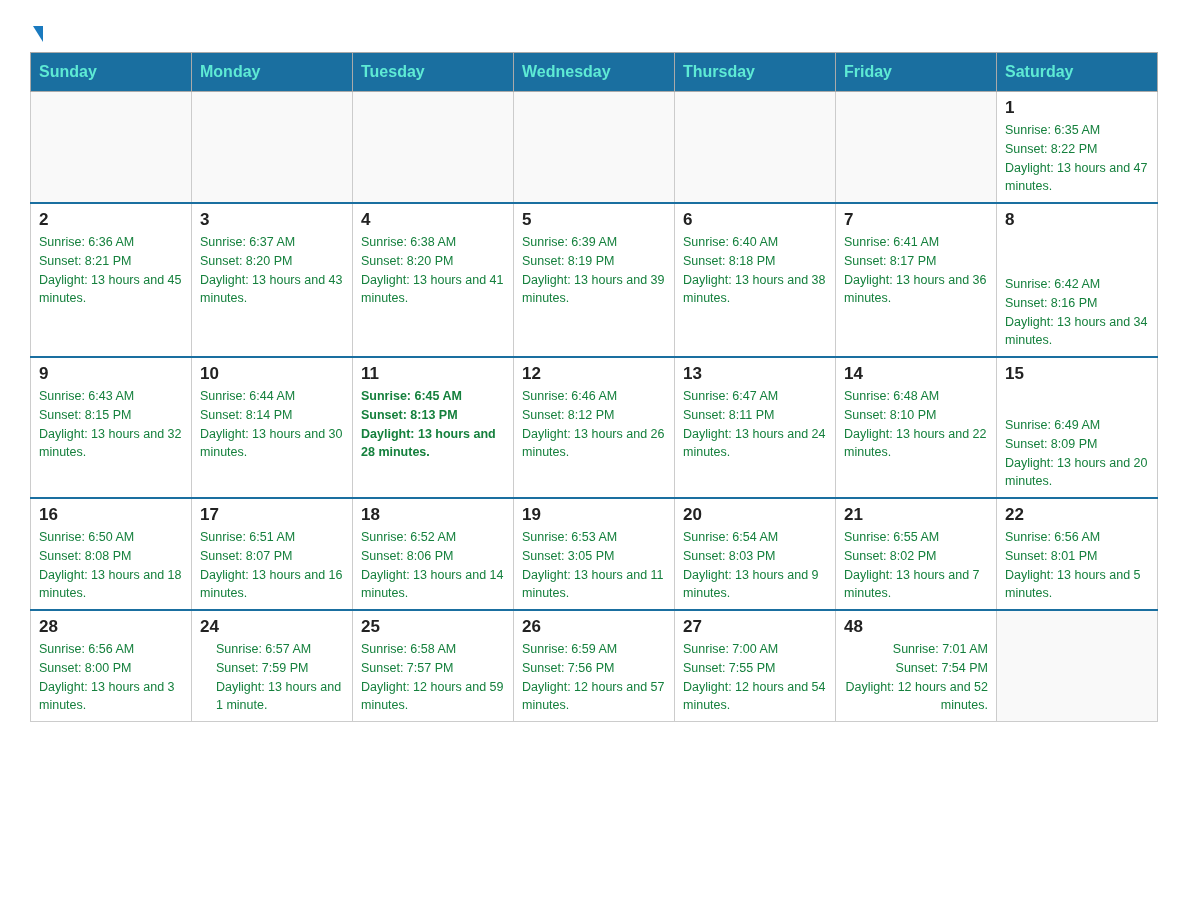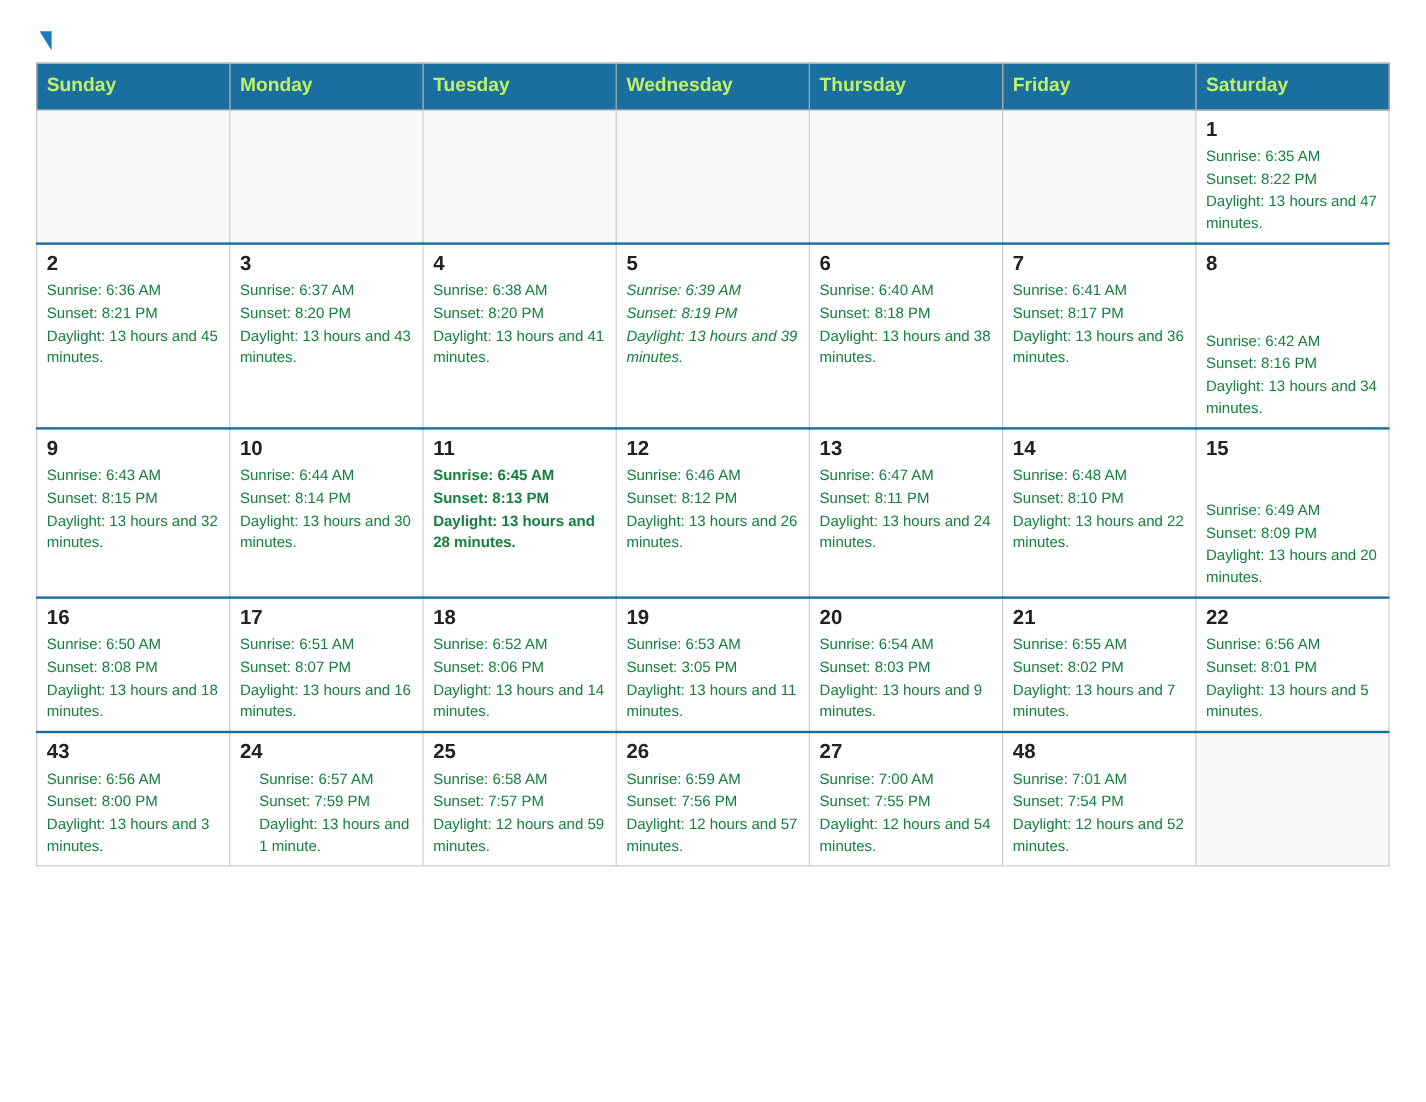--- a/index.html
+++ b/index.html
@@ -58,21 +58,21 @@
       color: #444;
       margin-top: 4px;
     }
     .calendar {
       width: 100%;
       border-collapse: collapse;
       margin-top: 10px;
     }
     .calendar th {
       background-color: #1a6fa0;
-      color: #bef264;
+      color: #5eead4;
       font-size: 16px;
       font-weight: bold;
       padding: 10px 8px;
       text-align: left;
       border: 1px solid #aaa;
     }
     .calendar td {
       vertical-align: top;
       border: 1px solid #ccc;
       padding: 6px 8px;
@@ -158,21 +158,21 @@
 Daylight: 13 hours and 43 minutes.</div>
         </td>
         <td>
           <span class="day-number">4</span>
           <div class="day-info" style="white-space: pre-line;">Sunrise: 6:38 AM
 Sunset: 8:20 PM
 Daylight: 13 hours and 41 minutes.</div>
         </td>
         <td>
           <span class="day-number">5</span>
-          <div class="day-info" style="white-space: pre-line; font-style: italic;">Sunrise: 6:39 AM
+          <div class="day-info" style="white-space: pre-line;">Sunrise: 6:39 AM
 Sunset: 8:19 PM
 Daylight: 13 hours and 39 minutes.</div>
         </td>
         <td>
           <span class="day-number">6</span>
           <div class="day-info" style="white-space: pre-line;">Sunrise: 6:40 AM
 Sunset: 8:18 PM
 Daylight: 13 hours and 38 minutes.</div>
         </td>
         <td>
@@ -271,21 +271,21 @@
         </td>
         <td>
           <span class="day-number">22</span>
           <div class="day-info" style="white-space: pre-line;">Sunrise: 6:56 AM
 Sunset: 8:01 PM
 Daylight: 13 hours and 5 minutes.</div>
         </td>
       </tr>
       <tr class="row-divider">
         <td>
-          <span class="day-number">43</span>
+          <span class="day-number">28</span>
           <div class="day-info" style="white-space: pre-line;">Sunrise: 6:56 AM
 Sunset: 8:00 PM
 Daylight: 13 hours and 3 minutes.</div>
         </td>
         <td>
           <span class="day-number">24</span>
           <div class="day-info" style="white-space: pre-line; margin-left: 16px;">Sunrise: 6:57 AM
 Sunset: 7:59 PM
 Daylight: 13 hours and 1 minute.</div>
         </td>
@@ -302,20 +302,20 @@
 Daylight: 12 hours and 57 minutes.</div>
         </td>
         <td>
           <span class="day-number">27</span>
           <div class="day-info" style="white-space: pre-line;">Sunrise: 7:00 AM
 Sunset: 7:55 PM
 Daylight: 12 hours and 54 minutes.</div>
         </td>
         <td>
           <span class="day-number">48</span>
-          <div class="day-info" style="white-space: pre-line;">Sunrise: 7:01 AM
+          <div class="day-info" style="white-space: pre-line; text-align: right;">Sunrise: 7:01 AM
 Sunset: 7:54 PM
 Daylight: 12 hours and 52 minutes.</div>
         </td>
         <td class="empty-cell"></td>
       </tr>
     </tbody>
 </table>
 
 </body></html>

